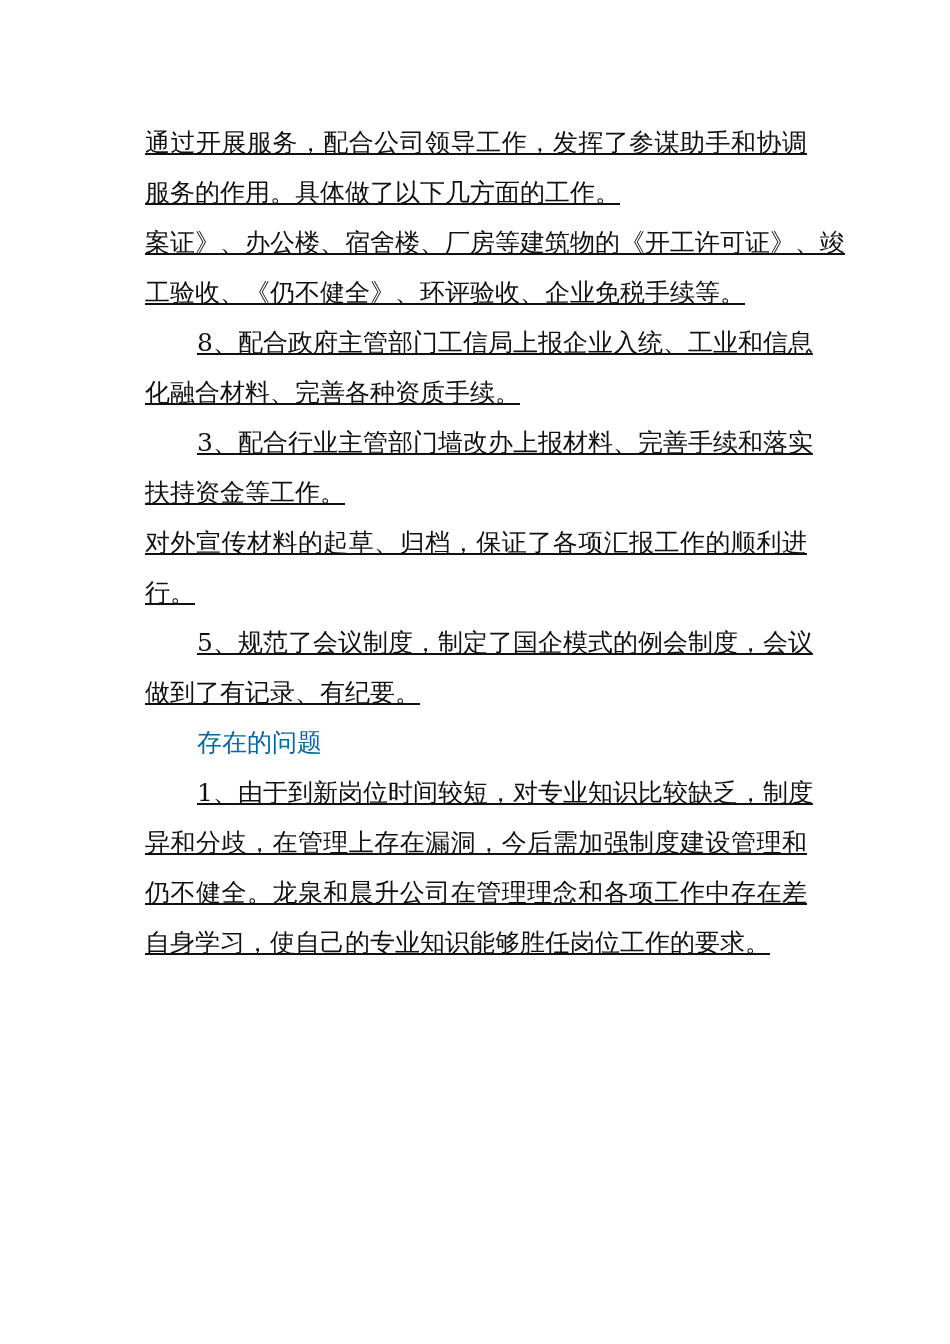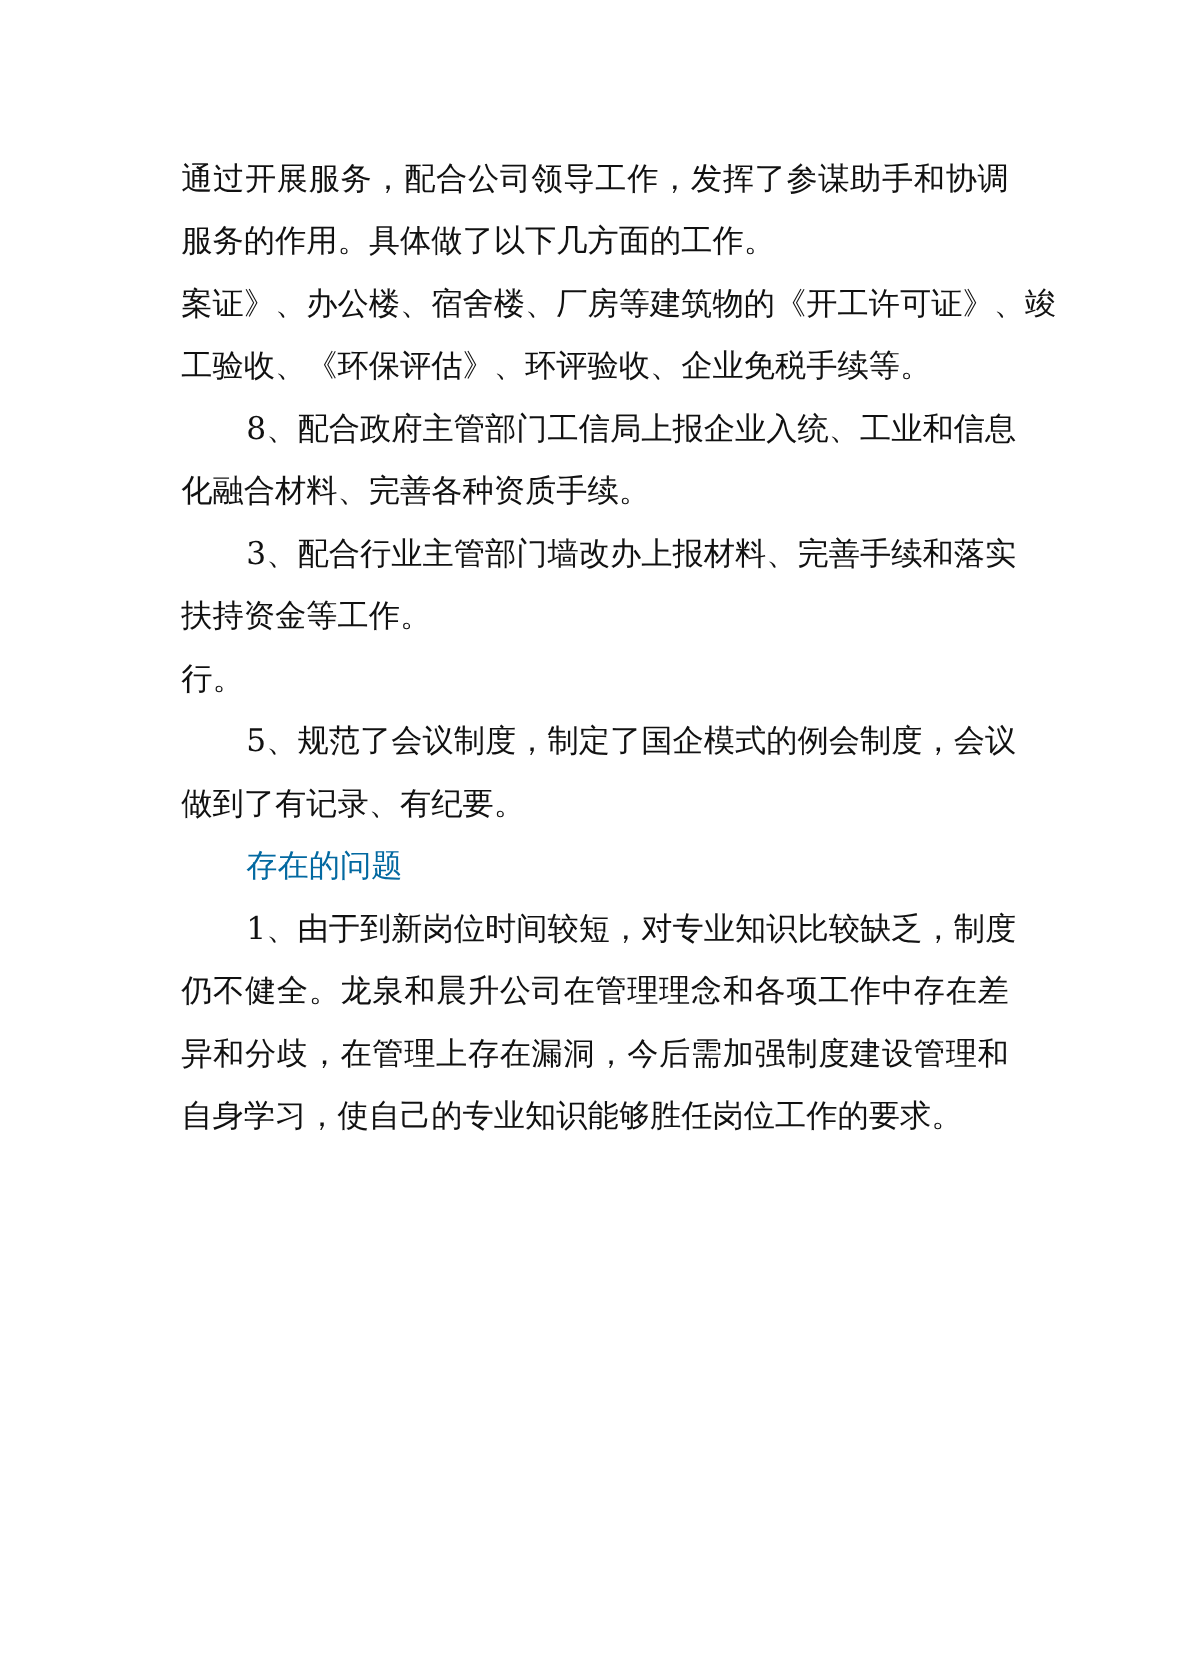--- a/index.html
+++ b/index.html
@@ -22,20 +22,21 @@
       font-size: 25px;
       color: #111111;
       line-height: 50px;
     }
     .line {
       height: 50px;
       white-space: nowrap;
       text-align: justify;
       text-align-last: justify;
       letter-spacing: 0;
+      text-decoration: underline;
     }
     .line.last {
       text-align-last: left;
     }
     .line.indent {
       padding-left: 52px;
     }
     .heading {
       font-family: "DejaVu Sans", "Liberation Sans", sans-serif;
       font-size: 25px;
@@ -49,47 +50,48 @@
 
 <div class="page">
 
   <div>
     <div class="line">通过开展服务，配合公司领导工作，发挥了参谋助手和协调</div>
     <div class="line last">服务的作用。具体做了以下几方面的工作。</div>
   </div>
 
   <div>
     <div class="line">案证》、办公楼、宿舍楼、厂房等建筑物的《开工许可证》、竣</div>
-    <div class="line last">工验收、《环保评估》、环评验收、企业免税手续等。</div>
+    <div class="line last">工验收、《仍不健全》、环评验收、企业免税手续等。</div>
   </div>
 
   <div>
     <div class="line indent">8、配合政府主管部门工信局上报企业入统、工业和信息</div>
     <div class="line last">化融合材料、完善各种资质手续。</div>
   </div>
 
   <div>
     <div class="line indent">3、配合行业主管部门墙改办上报材料、完善手续和落实</div>
     <div class="line last">扶持资金等工作。</div>
   </div>
 
   <div>
+    <div class="line">对外宣传材料的起草、归档，保证了各项汇报工作的顺利进</div>
     <div class="line last">行。</div>
   </div>
 
   <div>
     <div class="line indent">5、规范了会议制度，制定了国企模式的例会制度，会议</div>
     <div class="line last">做到了有记录、有纪要。</div>
   </div>
 
   <div>
   </div>
 
   <div class="heading">存在的问题</div>
 
   <div>
     <div class="line indent">1、由于到新岗位时间较短，对专业知识比较缺乏，制度</div>
+    <div class="line">异和分歧，在管理上存在漏洞，今后需加强制度建设管理和</div>
     <div class="line">仍不健全。龙泉和晨升公司在管理理念和各项工作中存在差</div>
-    <div class="line">异和分歧，在管理上存在漏洞，今后需加强制度建设管理和</div>
     <div class="line last">自身学习，使自己的专业知识能够胜任岗位工作的要求。</div>
   </div>
 
 </div>
 
 </body></html>

